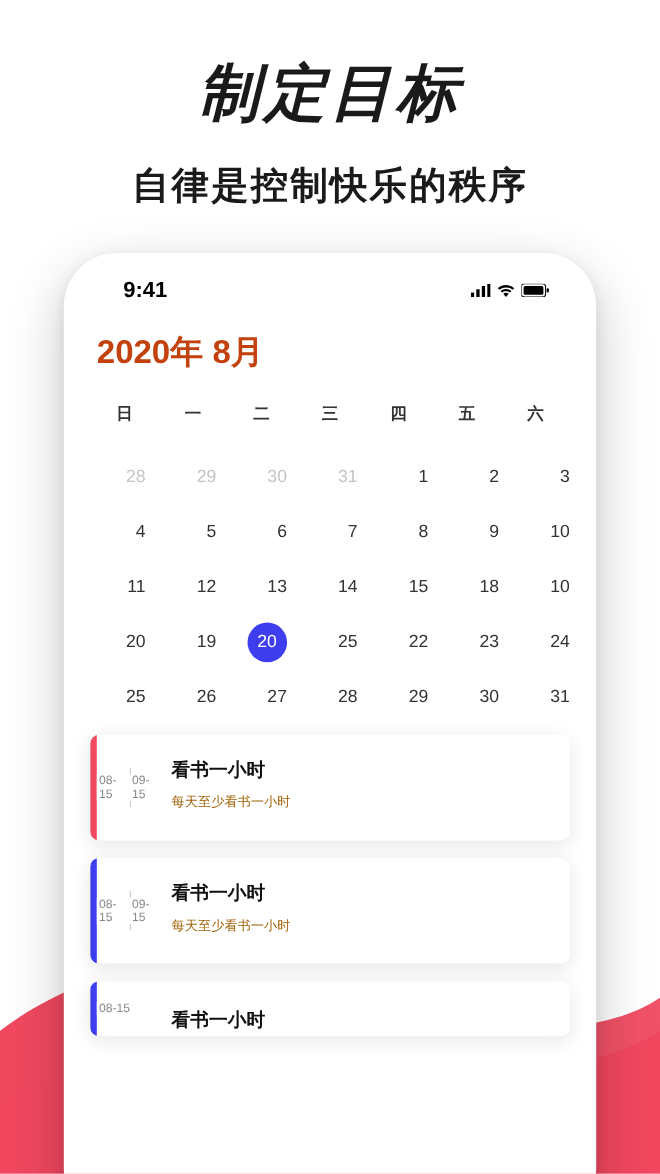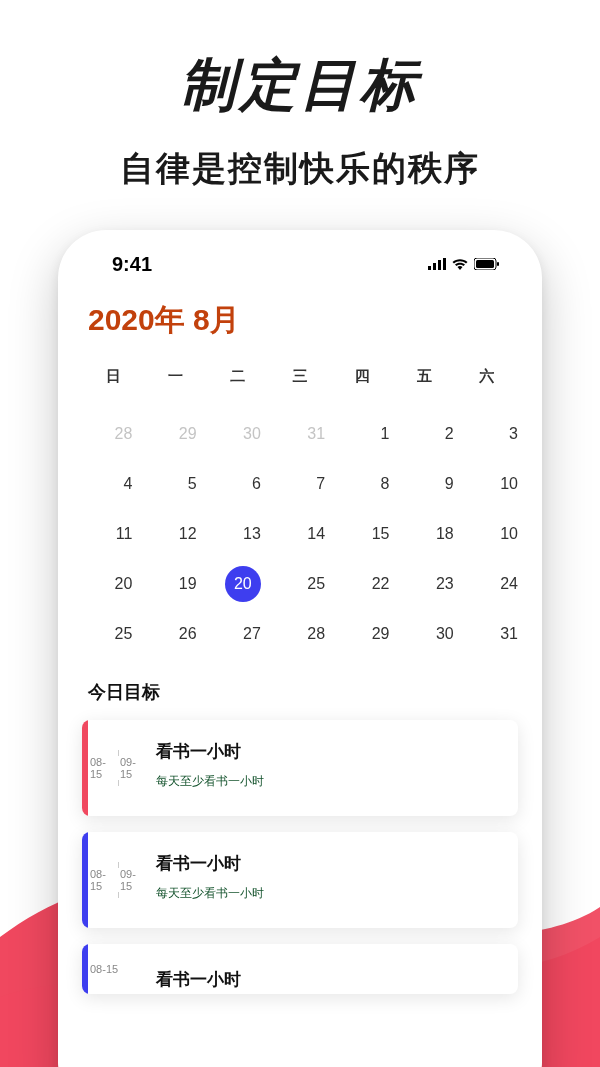--- a/index.html
+++ b/index.html
@@ -175,21 +175,21 @@
       flex: 1;
       padding: 20px 8px 0 8px;
     }
     .goal-title {
       font-size: 17px;
       font-weight: 600;
       color: #111;
     }
     .goal-desc {
       font-size: 12px;
-      color: #14532d;
+      color: #a16207;
       margin-top: 10px;
     }
     .goal-card.partial {
       height: 50px;
     }
     .goal-card.partial .goal-body {
       padding-top: 24px;
     }
     .goal-card.partial .goal-dates {
       padding: 10px 0;
@@ -272,21 +272,20 @@
       <div class="day"><span>24</span></div>
       <div class="day"><span>25</span></div>
       <div class="day"><span>26</span></div>
       <div class="day"><span>27</span></div>
       <div class="day"><span>28</span></div>
       <div class="day"><span>29</span></div>
       <div class="day"><span>30</span></div>
       <div class="day"><span>31</span></div>
     </div>
 
-  <div class="section-title">今日目标</div>
 
   <div id="goals-list">
       <div class="goal-card">
         <div class="goal-accent" style="background: rgb(240, 72, 95);"></div>
         <div class="goal-dates">
           <div class="goal-date">08-15</div>
           <div class="goal-date">09-15</div>
         </div>
         <div class="goal-body">
           <div class="goal-title">看书一小时</div>

